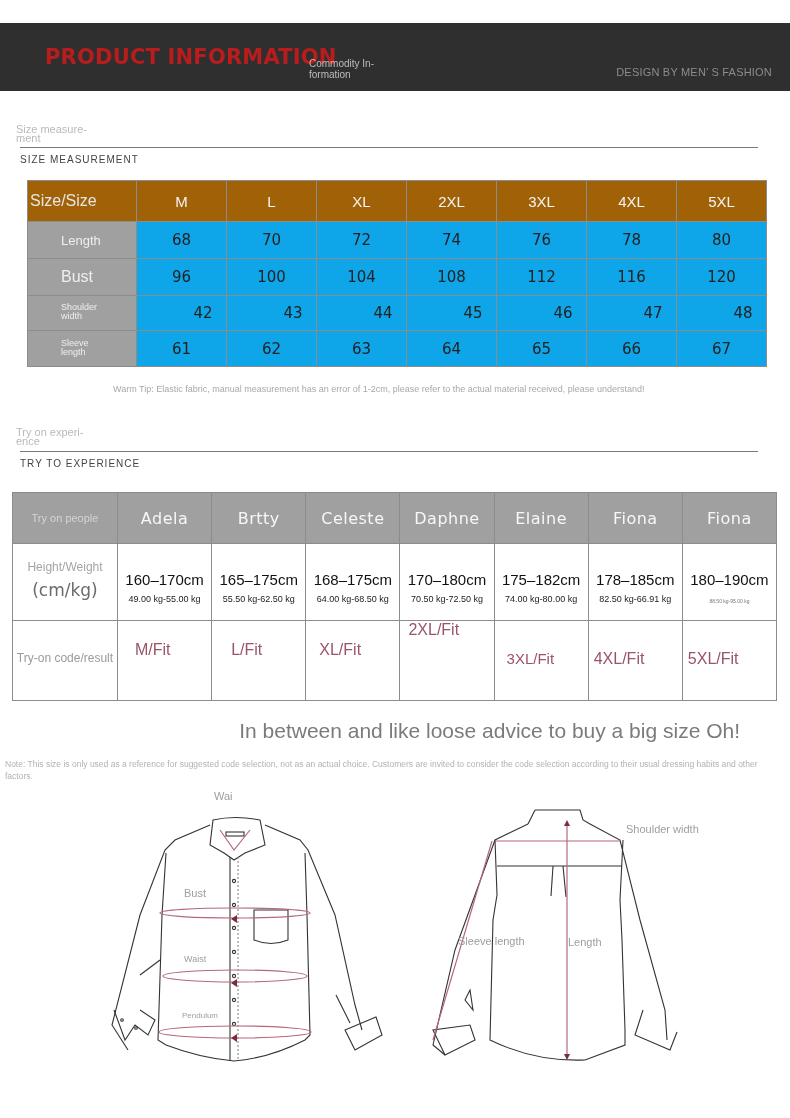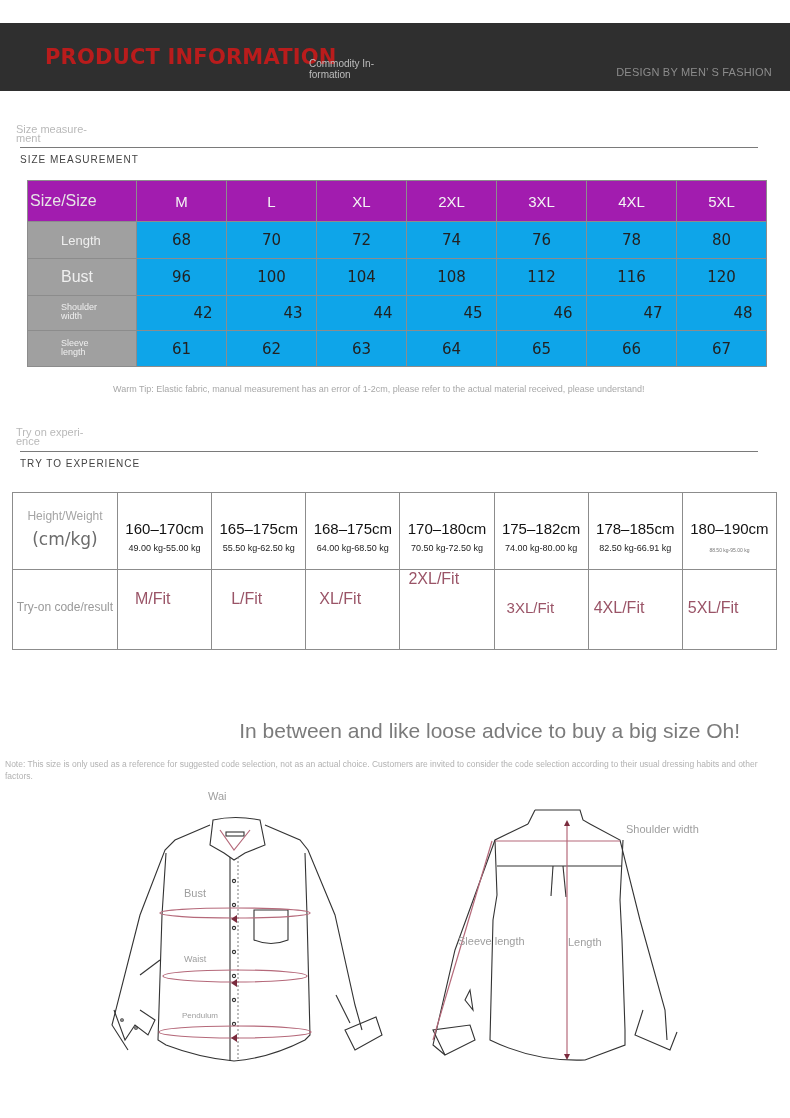--- a/index.html
+++ b/index.html
@@ -14,21 +14,21 @@
 
   
   .sec-cn { left: 16px; font-size: 11px; line-height: 9px; color: #b9b9b9; width: 90px; }
   .sec-line { left: 20px; height: 1px; background: #7a7a7a; }
   .sec-en { left: 20px; font-size: 10px; color: #444; letter-spacing: 1px; }
 
   
   table { border-collapse: collapse; position: absolute; table-layout: fixed; }
   .size-table { left: 27px; top: 180px; width: 740px; }
   .size-table td { border: 1px solid #8c8c8c; text-align: center; vertical-align: middle; padding: 0; }
-  .size-table .hdr td { background: #a21caf; color: #f4f4f4; font-size: 15px; height: 40px; }
+  .size-table .hdr td { background: #a16207; color: #f4f4f4; font-size: 15px; height: 40px; }
   .size-table .hdr td.corner { text-align: left; font-size: 16px; color: #e6e6e6; padding-left: 2px; }
   .size-table .rowlabel { background: #a0a0a0; color: #efefef; text-align: left !important; padding-left: 33px !important; }
   .size-table .val { font-family: "DejaVu Sans", sans-serif; font-size: 15px; color: #222; background: #0ea5e9; }
   .size-table .r1 td { height: 36px; }
   .size-table .r2 td { height: 36px; }
   .size-table .r3 td { height: 34px; padding-left: 43px; }
   .size-table .r4 td { height: 35px; }
   .lbl-big { font-size: 16px; }
   .lbl-mid { font-size: 13px; }
   .lbl-sm { font-size: 9px; line-height: 9px; display: inline-block; }
@@ -145,20 +145,30 @@
     <col style="width:105px">
       <col>
       <col>
       <col>
       <col>
       <col>
       <col>
       <col>
   </colgroup>
   <tbody>
+      <tr class="hdr">
+    <td class="corner">Try on people</td>
+    <td>Adela</td>
+    <td>Brtty</td>
+    <td>Celeste</td>
+    <td>Daphne</td>
+    <td>Elaine</td>
+    <td>Fiona</td>
+    <td>Fiona</td>
+  </tr>
   <tr class="hw">
     <td>
       <span class="hw-label">Height/Weight</span>
       <span class="hw-unit">(cm/kg)</span>
     </td>
     <td>
           <span class="hw-height">160–170cm</span>
           <span class="hw-weight">49.00 kg-55.00 kg</span>
         </td>
     <td>
@@ -255,21 +265,21 @@
     <ellipse cx="135" cy="118" rx="75" ry="5"></ellipse>
     <ellipse cx="135" cy="181" rx="72" ry="6"></ellipse>
     <ellipse cx="135" cy="237" rx="76" ry="6"></ellipse>
   </g>
   <g fill="#7a2b3d">
     <path d="M131 124 l6 -4 l0 8 Z"></path>
     <path d="M131 188 l6 -4 l0 8 Z"></path>
     <path d="M131 243 l6 -4 l0 8 Z"></path>
   </g>
 </svg>
-<div class="abs dlabel" style="left:208px; top:790px;">Wai</div>
+<div class="abs dlabel" style="left:214px; top:790px;">Wai</div>
 <div class="abs dlabel" style="left:184px; top:887px;">Bust</div>
 <div class="abs dlabel sm" style="left:184px; top:954px;">Waist</div>
 <div class="abs dlabel sm" style="left:182px; top:1011px; font-size:8px;">Pendulum</div>
 
 <svg class="abs" style="left:415px; top:800px;" width="300" height="270" viewBox="0 0 300 270">
   <g fill="none" stroke="#333" stroke-width="1.1">
     <path d="M120 10 L165 10 L168 20 L175 24"></path>
     <path d="M120 10 L113 24"></path>
     <path d="M113 24 L80 40 L40 150 L18 245 L30 255"></path>
     <path d="M175 24 L205 40 L225 120 L250 210 L252 240"></path>

